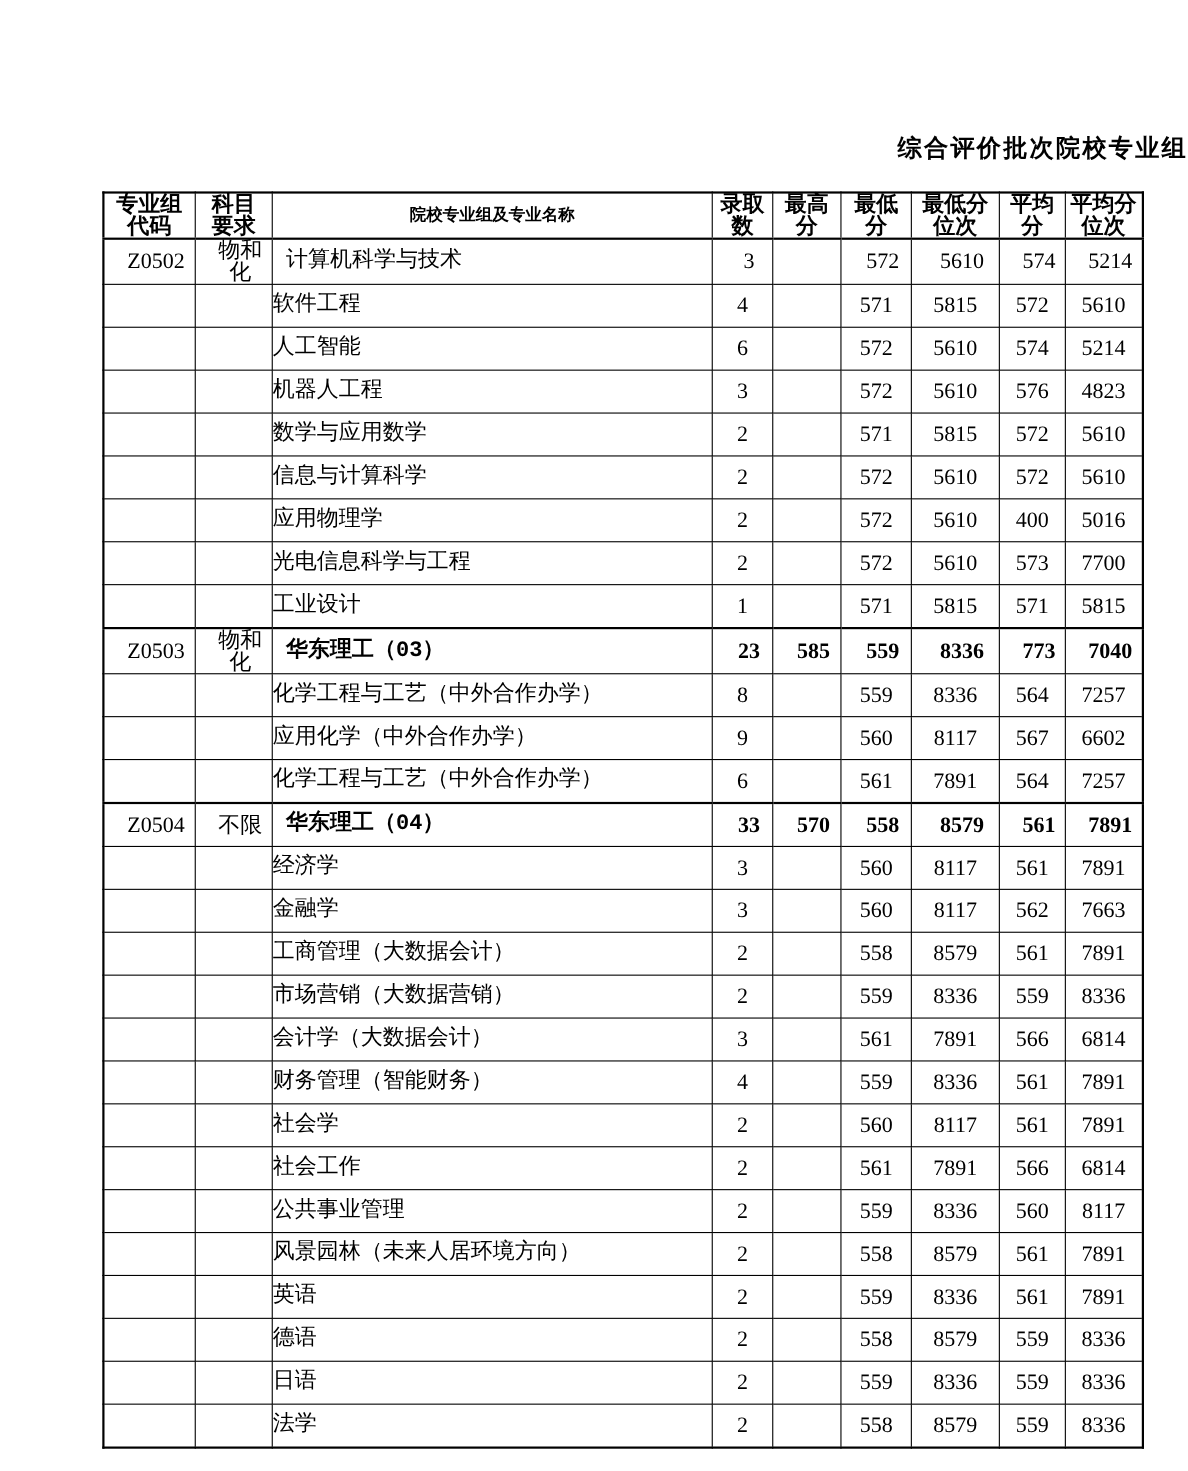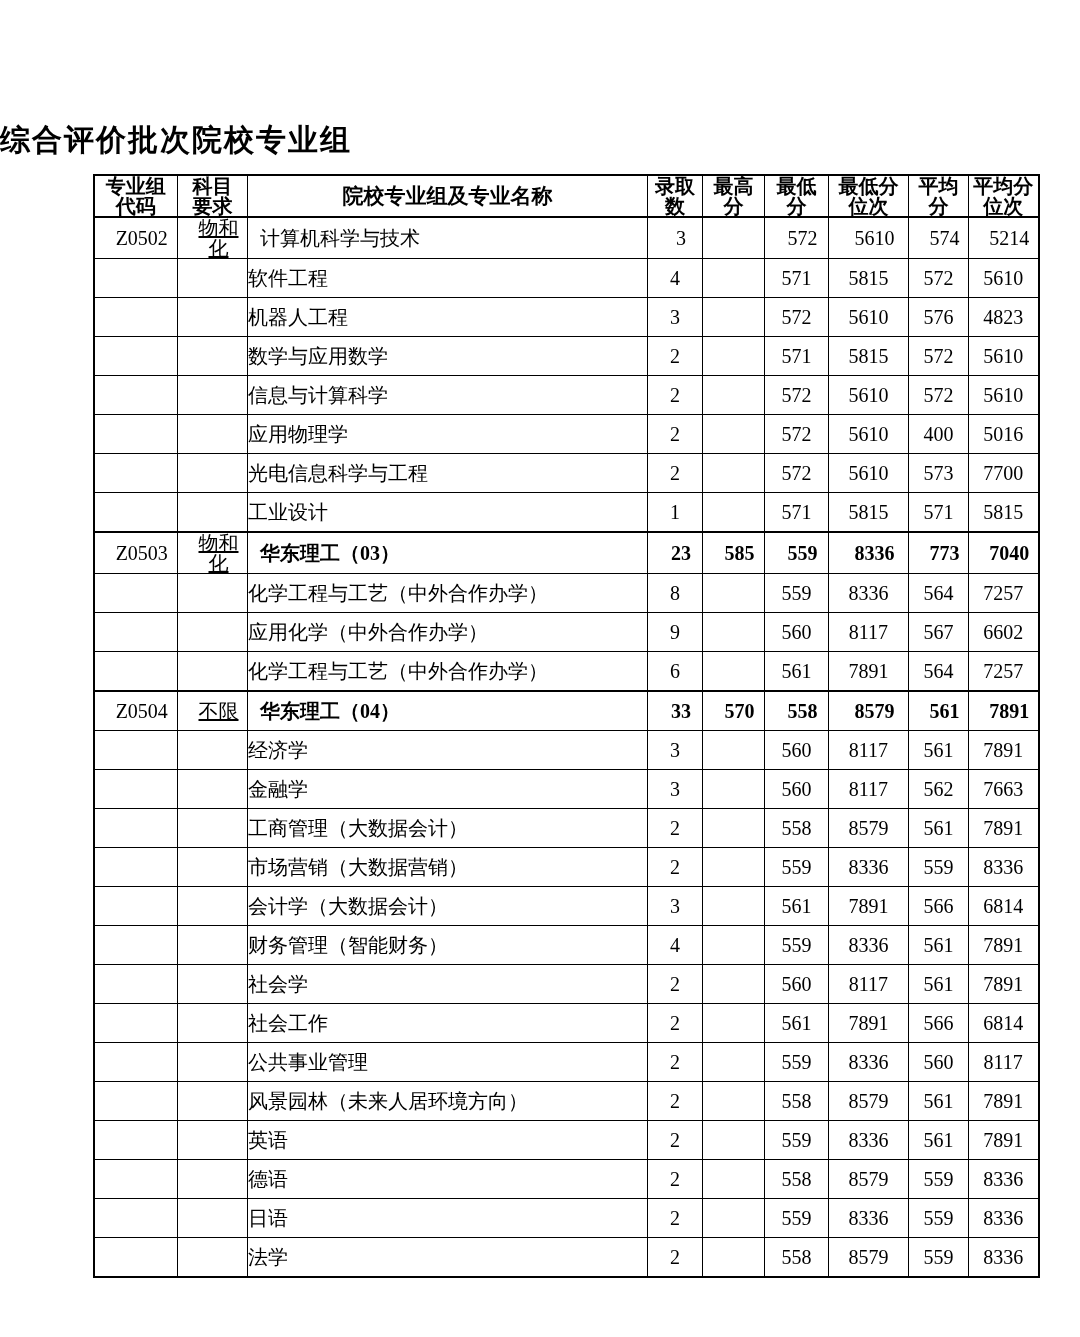--- a/index.html
+++ b/index.html
@@ -14,26 +14,26 @@
     color: #000000;
     overflow: hidden;
   }
   .page {
     position: relative;
     width: 1080px;
     height: 1337px;
     box-sizing: border-box;
   }
   .doc-title {
-    text-align: left;
-    font-size: 30px;
+    text-align: right;
+    font-size: 22px;
     font-weight: bold;
     letter-spacing: 2px;
     margin-top: 120px;
-    margin-bottom: 13px;
+    margin-bottom: 24px;
     font-family: "Liberation Serif", "DejaVu Serif", serif;
   }
   .table-wrap {
     margin: 0 auto;
     width: 895px;
   }
   table.data {
     border-collapse: collapse;
     table-layout: fixed;
     width: 945px;
@@ -59,43 +59,43 @@
 
   thead th {
     font-weight: bold;
     text-align: center;
     font-size: 21px;
     line-height: 1.18;
     padding: 7px 2px;
     letter-spacing: 0px;
   }
   thead th.name-h {
-    font-size: 21px;
+    font-size: 15px;
   }
   tbody td {
     height: 38px;
   }
   td.code {
     text-align: center;
     font-size: 21px;
     font-family: "Liberation Serif", "DejaVu Serif", serif;
     vertical-align: top;
     padding-top: 8px;
   }
   td.req {
     text-align: center;
     font-size: 20px;
     vertical-align: top;
     padding-top: 8px;
-    text-decoration: underline;
   }
   td.mname {
     text-align: left;
     padding-left: 14px;
     font-size: 21px;
+    font-family: Liberation Mono, monospace;
   }
   td.num, td.max, td.min, td.minr, td.avg, td.avgr {
     text-align: center;
     font-size: 20px;
   }
   tr.grouphead td.mname,
   tr.grouphead td.num,
   tr.grouphead td.max,
   tr.grouphead td.min,
   tr.grouphead td.minr,
@@ -185,20 +185,31 @@
             <td class="num">4</td>
             <td class="max"></td>
             <td class="min">571</td>
             <td class="minr">5815</td>
             <td class="avg">572</td>
             <td class="avgr">5610</td>
           </tr>
           <tr>
             <td class="code"></td>
             <td class="req"></td>
+            <td class="mname">人工智能</td>
+            <td class="num">6</td>
+            <td class="max"></td>
+            <td class="min">572</td>
+            <td class="minr">5610</td>
+            <td class="avg">574</td>
+            <td class="avgr">5214</td>
+          </tr>
+          <tr>
+            <td class="code"></td>
+            <td class="req"></td>
             <td class="mname">机器人工程</td>
             <td class="num">3</td>
             <td class="max"></td>
             <td class="min">572</td>
             <td class="minr">5610</td>
             <td class="avg">576</td>
             <td class="avgr">4823</td>
           </tr>
           <tr>
             <td class="code"></td>

